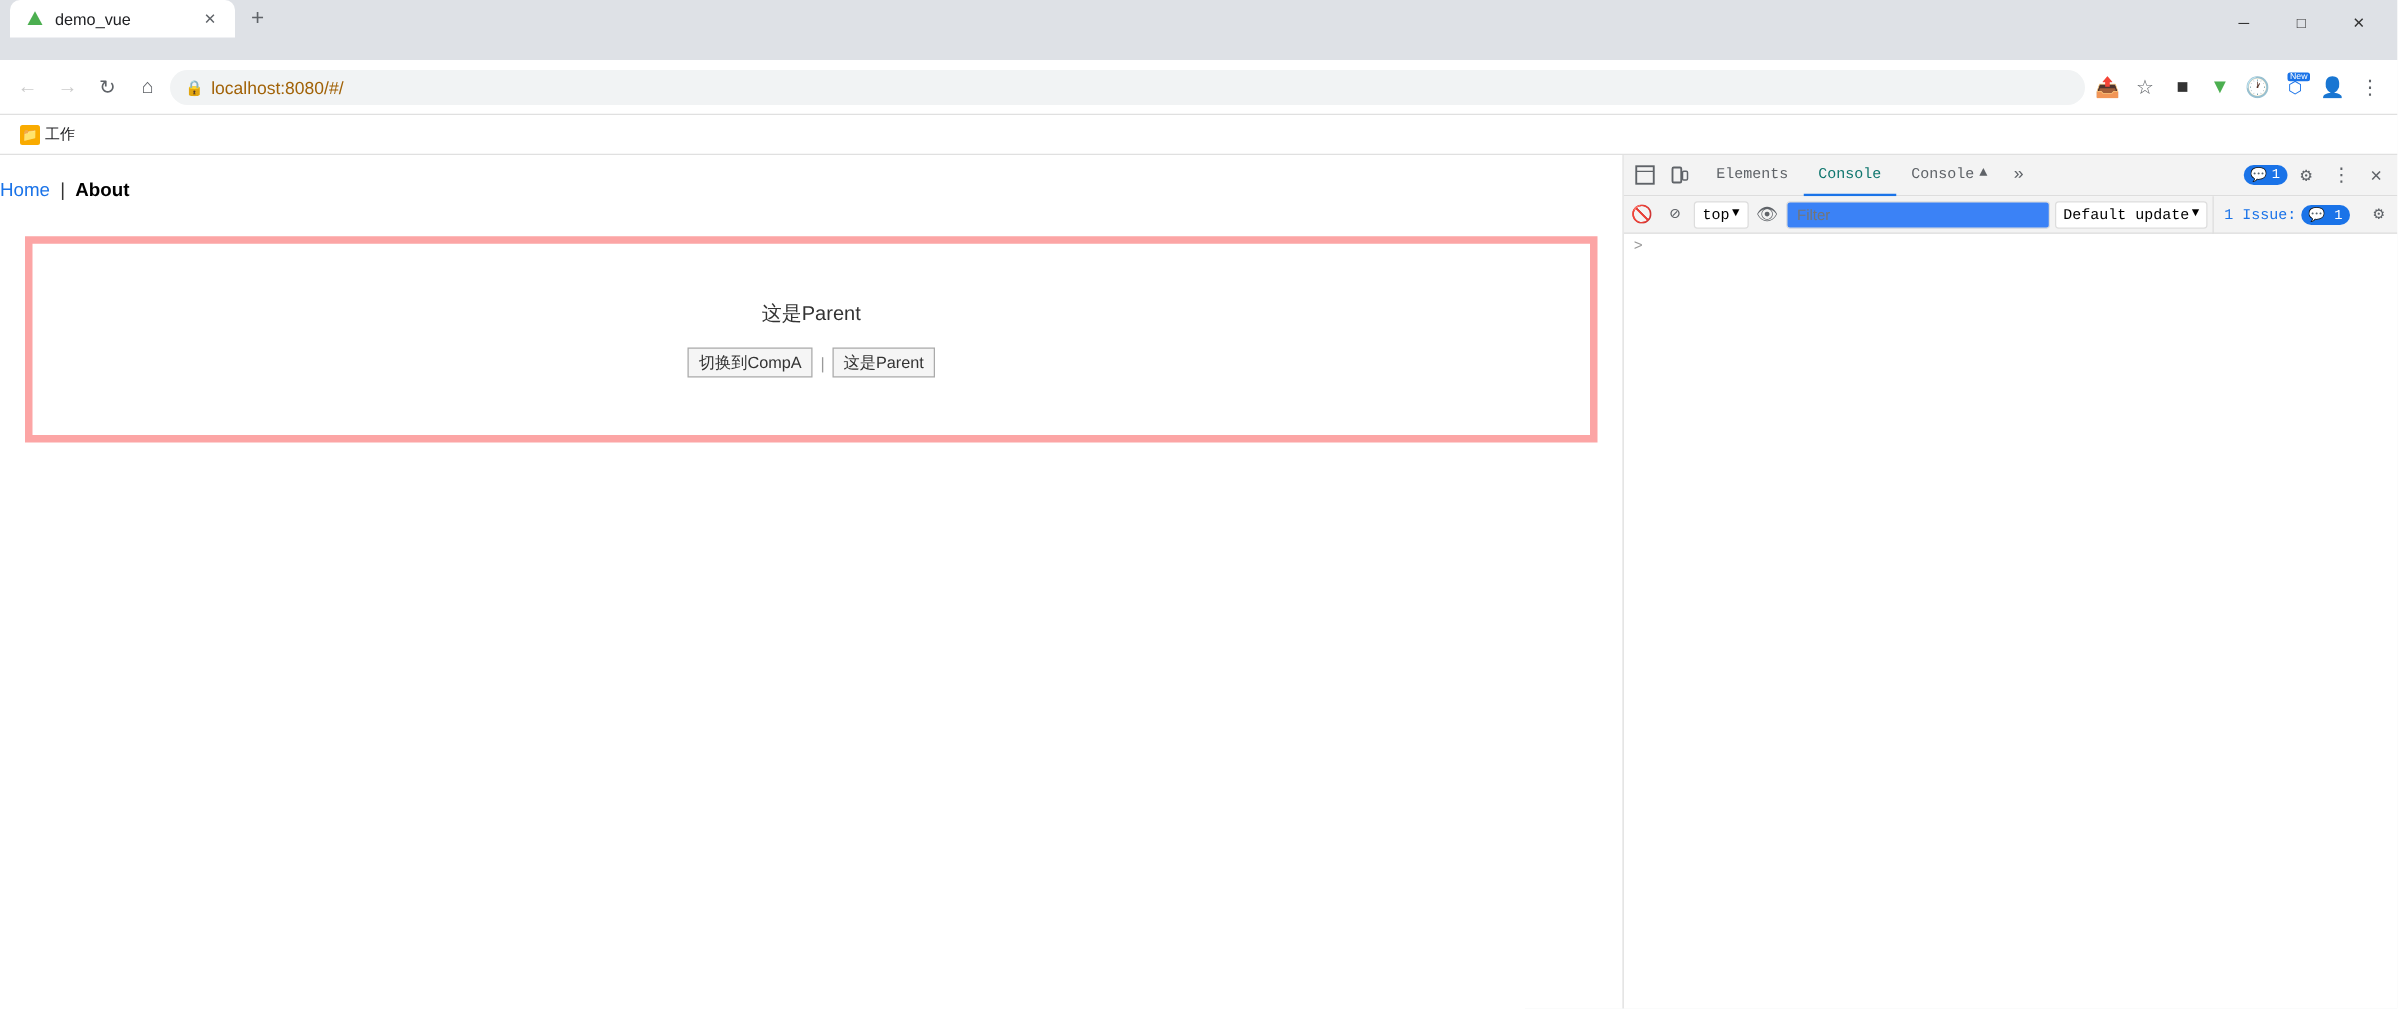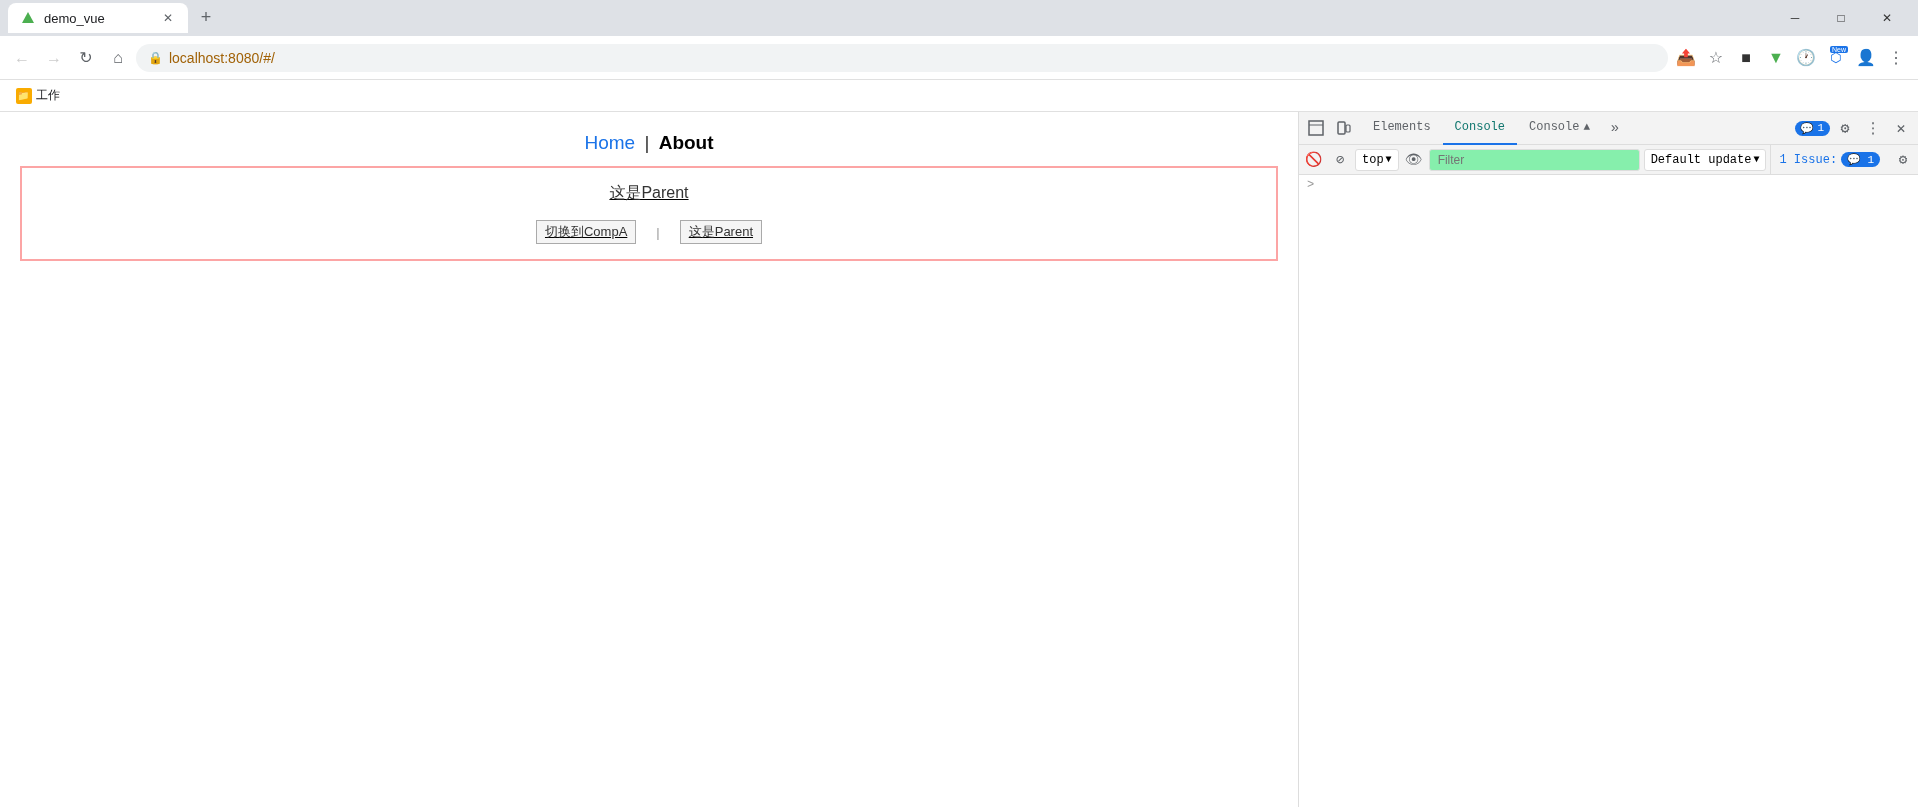--- a/index.html
+++ b/index.html
@@ -2,21 +2,21 @@
 <html><head>
   <meta charset="utf-8">
   <style>
     * { margin: 0; padding: 0; box-sizing: border-box; }
     body { font-family: Arial, sans-serif; font-size: 14px; background: #fff; overflow: hidden; }
 
     
     .browser-outer { width: 1918px; height: 807px; background: #f1f3f4; display: flex; flex-direction: column; }
 
     
-    .tab-bar { height: 36px; background: #dee1e6; display: flex; align-items: center; padding: 0 8px; }
+    .tab-bar { height: 48px; background: #dee1e6; display: flex; align-items: flex-start; padding: 0 8px; }
     .tab { height: 30px; background: #fff; border-radius: 8px 8px 0 0; padding: 0 12px; display: flex; align-items: center; gap: 8px; min-width: 180px; font-size: 13px; color: #202124; }
     .tab-favicon { width: 16px; height: 16px; display: flex; align-items: center; justify-content: center; }
     .tab-favicon svg { width: 14px; height: 14px; }
     .tab-title { flex: 1; font-size: 13px; color: #202124; }
     .tab-close { width: 16px; height: 16px; border-radius: 50%; display: flex; align-items: center; justify-content: center; cursor: pointer; color: #5f6368; font-size: 12px; }
     .new-tab-btn { width: 28px; height: 28px; border-radius: 50%; display: flex; align-items: center; justify-content: center; cursor: pointer; color: #5f6368; font-size: 18px; margin-left: 4px; margin-bottom: 2px; }
 
     
     .nav-bar { height: 44px; background: #fff; display: flex; align-items: center; padding: 0 8px; gap: 4px; border-bottom: 1px solid #e0e0e0; }
     .nav-btn { width: 28px; height: 28px; border-radius: 50%; display: flex; align-items: center; justify-content: center; cursor: pointer; color: #5f6368; font-size: 16px; }
@@ -30,27 +30,27 @@
     
     .bookmarks-bar { height: 32px; background: #fff; display: flex; align-items: center; padding: 0 8px; border-bottom: 1px solid #e0e0e0; }
     .bookmark-item { display: flex; align-items: center; gap: 4px; padding: 0 8px; height: 24px; border-radius: 4px; cursor: pointer; font-size: 12px; color: #202124; }
     .bookmark-icon { width: 16px; height: 16px; background: #f9ab00; border-radius: 2px; display: flex; align-items: center; justify-content: center; font-size: 10px; }
 
     
     .content-area { flex: 1; display: flex; overflow: hidden; }
 
     
     .webpage { flex: 1; background: #fff; overflow: auto; }
-    .webpage-nav { padding: 20px 0 12px; text-align: center; font-size: 19px; }
+    .webpage-nav { padding: 20px 0 28px; font-size: 15px; }
     .webpage-nav a { color: #1a73e8; text-decoration: none; }
     .webpage-nav .separator { color: #333; margin: 0 4px; }
     .webpage-nav .active { font-weight: bold; color: #000; }
-    .parent-box { margin: 0 20px; border: 2px solid #fca5a5; padding: 15px 20px; text-align: center; text-decoration: underline; }
+    .parent-box { margin: 0 20px; border: 6px solid #fca5a5; padding: 46px 20px; text-align: center; }
     .parent-title { font-size: 16px; margin-bottom: 16px; color: #333; }
-    .parent-buttons { display: flex; justify-content: center; align-items: center; gap: 20px; }
+    .parent-buttons { display: flex; justify-content: center; align-items: center; gap: 6px; }
     .parent-buttons button { padding: 2px 8px; font-size: 13px; background: #f5f5f5; border: 1px solid #aaa; cursor: pointer; color: #333; }
     .btn-separator { color: #999; font-size: 13px; }
 
     
     .devtools { width: 620px; background: #fff; border-left: 1px solid #ddd; display: flex; flex-direction: column; font-family: 'Consolas', 'Courier New', monospace; }
 
     
     .devtools-toolbar { height: 33px; background: #f3f3f3; display: flex; border-bottom: 1px solid #ddd; }
     .devtools-icons { display: flex; align-items: center; gap: 2px; padding: 0 4px; }
     .dt-icon { width: 26px; height: 26px; display: flex; align-items: center; justify-content: center; cursor: pointer; color: #5f6368; font-size: 15px; border-radius: 4px; }
@@ -58,21 +58,21 @@
     .dt-tab { padding: 0 12px; height: 33px; display: flex; align-items: center; font-size: 12px; color: #5f6368; cursor: pointer; border-bottom: 2px solid transparent; }
     .dt-tab.active { color: #0f766e; border-bottom: 2px solid #1a73e8; }
     .dt-tab-more { width: 26px; height: 26px; display: flex; align-items: center; justify-content: center; cursor: pointer; color: #5f6368; }
     .devtools-right-icons { display: flex; align-items: center; gap: 2px; padding: 0 4px; }
     .dt-badge { background: #1a73e8; color: #fff; border-radius: 10px; padding: 1px 6px; font-size: 11px; margin-left: 2px; display: flex; align-items: center; gap: 3px; }
 
     
     .console-toolbar { height: 30px; background: #f3f3f3; display: flex; align-items: center; gap: 4px; padding: 0 4px; border-bottom: 1px solid #ddd; }
     .ct-icon { width: 22px; height: 22px; display: flex; align-items: center; justify-content: center; cursor: pointer; color: #5f6368; font-size: 14px; border-radius: 3px; }
     .top-dropdown { display: flex; align-items: center; gap: 2px; padding: 2px 6px; background: #fff; border: 1px solid #ddd; border-radius: 3px; cursor: pointer; font-size: 12px; height: 22px; }
-    .filter-input { flex: 1; height: 22px; border: 1px solid #ddd; border-radius: 3px; padding: 0 8px; font-size: 12px; background: #86efac; outline: none; }
+    .filter-input { flex: 1; height: 22px; border: 1px solid #ddd; border-radius: 3px; padding: 0 8px; font-size: 12px; background: #3b82f6; outline: none; }
     .default-levels { display: flex; align-items: center; gap: 2px; padding: 2px 6px; background: #fff; border: 1px solid #ddd; border-radius: 3px; cursor: pointer; font-size: 12px; height: 22px; }
     .issues-badge { display: flex; align-items: center; gap: 4px; padding: 2px 8px; font-size: 12px; color: #1a73e8; border-left: 1px solid #ddd; height: 30px; }
     .issues-count { background: #1a73e8; color: #fff; border-radius: 10px; padding: 1px 6px; font-size: 11px; }
     .ct-gear { width: 22px; height: 22px; display: flex; align-items: center; justify-content: center; cursor: pointer; color: #5f6368; }
 
     
     .console-output { flex: 1; overflow-y: auto; font-size: 12px; font-family: 'Consolas', 'Courier New', monospace; }
     .console-line { display: flex; align-items: flex-start; padding: 3px 8px; border-bottom: 1px solid #f0f0f0; gap: 8px; }
     .console-msg { color: #333; flex: 1; white-space: pre-wrap; word-break: break-all; }
     .console-source { color: #1a73e8; margin-left: auto; white-space: nowrap; cursor: pointer; }

